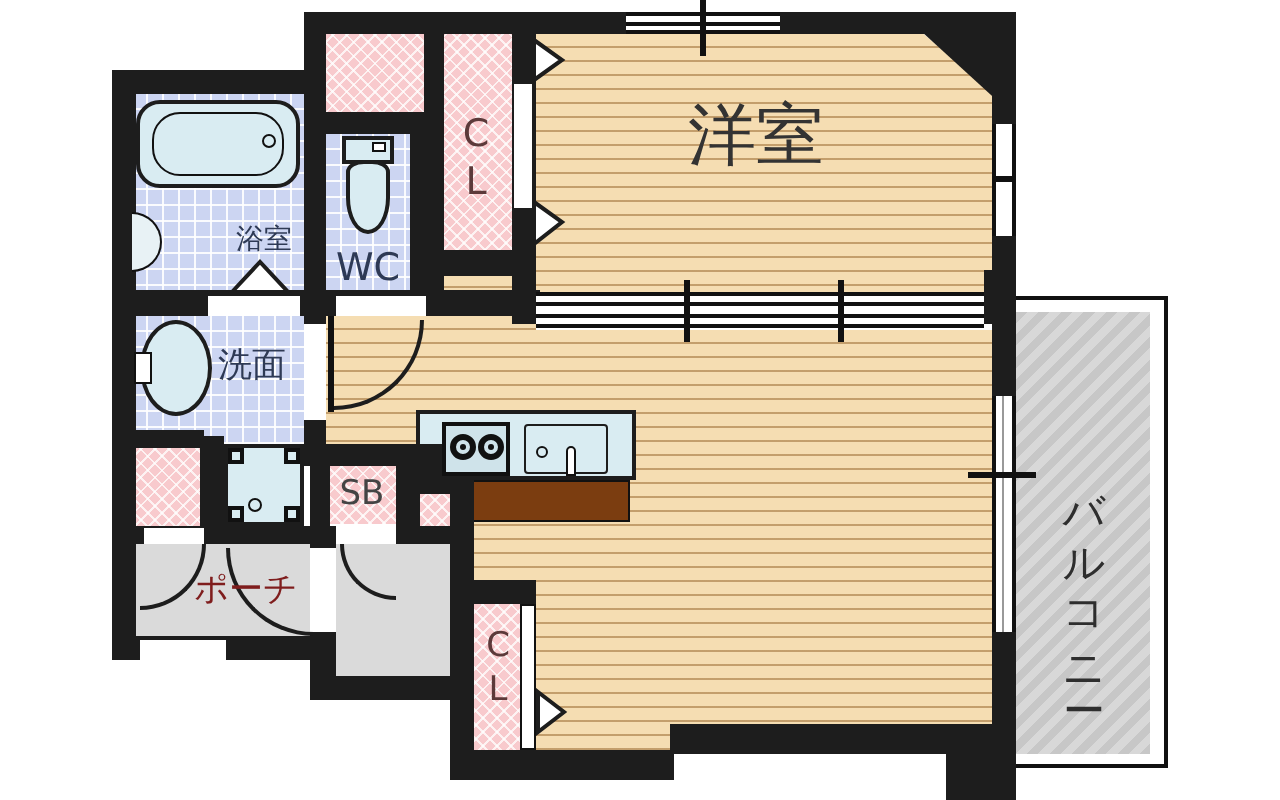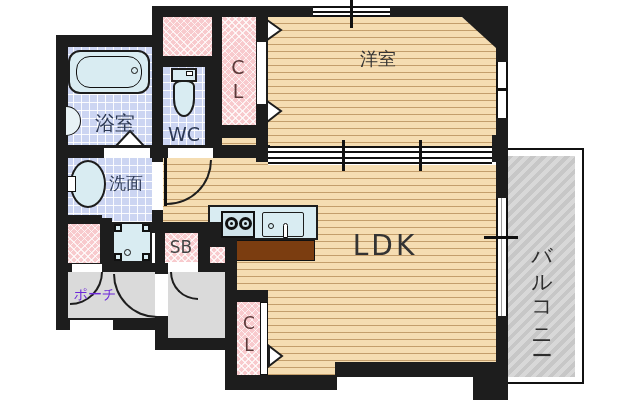--- a/index.html
+++ b/index.html
@@ -167,24 +167,23 @@
   <div class="abs" style="left:221px;top:211px;width:34px;height:27px;background:#cfe3ea;border:2.5px solid #111;box-sizing:border-box;"></div>
   <div class="abs" style="left:225px;top:217px;width:13px;height:13px;border:3px solid #111;border-radius:50%;box-sizing:border-box;"></div>
   <div class="abs" style="left:230px;top:222px;width:3px;height:3px;background:#111;border-radius:50%;"></div>
   <div class="abs" style="left:239px;top:217px;width:13px;height:13px;border:3px solid #111;border-radius:50%;box-sizing:border-box;"></div>
   <div class="abs" style="left:244px;top:222px;width:3px;height:3px;background:#111;border-radius:50%;"></div>
 
   <div class="fix" style="left:262px;top:212px;width:42px;height:25px;border-width:1.5px;border-radius:2px;"></div>
   <div class="abs" style="left:268px;top:223px;width:6px;height:6px;border:1.5px solid #111;border-radius:50%;box-sizing:border-box;background:#d9ecf2;"></div>
   <div class="abs" style="left:283px;top:223px;width:5px;height:15px;background:#fff;border:1.5px solid #111;border-radius:3px 3px 0 0;box-sizing:border-box;"></div>
 
-  <div class="lbl" style="left:328px;top:49px;width:100px;font-size:18px;">洋室</div>
-  <div class="lbl" style="left:330px;top:230px;width:110px;font-size:28px;letter-spacing:3px;">LDK</div>
+  <div class="lbl" style="left:328px;top:49px;width:100px;font-size:34px;">洋室</div>
   <div class="lbl vtext" style="left:528px;top:215px;width:26px;height:150px;font-size:21px;color:#2e2e2e;">バルコニー</div>
-  <div class="lbl" style="left:84px;top:112px;width:62px;font-size:20px;color:#2e3a55;">浴室</div>
+  <div class="lbl" style="left:84px;top:112px;width:62px;font-size:14px;color:#2e3a55;text-align:right;">浴室</div>
   <div class="lbl" style="left:102px;top:174px;width:48px;font-size:17px;color:#2e3a55;">洗面</div>
   <div class="lbl" style="left:164px;top:124px;width:40px;font-size:19px;color:#2e3a55;">WC</div>
   <div class="lbl vstack" style="left:226px;top:50px;width:22px;height:60px;font-size:19px;color:#5c3a3a;">CL</div>
   <div class="lbl" style="left:162px;top:238px;width:38px;font-size:17px;color:#444;">SB</div>
-  <div class="lbl" style="left:52px;top:286px;width:86px;font-size:14px;color:#6d28d9;">ポーチ</div>
+  <div class="lbl" style="left:80px;top:286px;width:86px;font-size:17px;color:#7f1d1d;">ポーチ</div>
   <div class="lbl vstack" style="left:238px;top:306px;width:20px;height:58px;font-size:17px;color:#5c3a3a;">CL</div>
 
 </div>
 
 </body></html>

